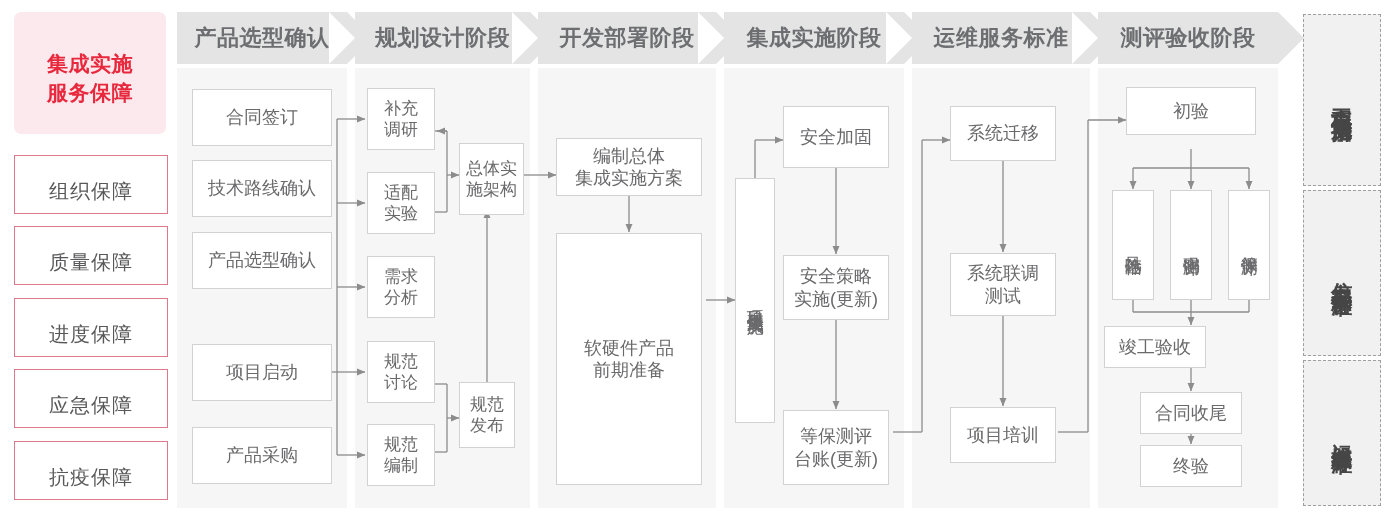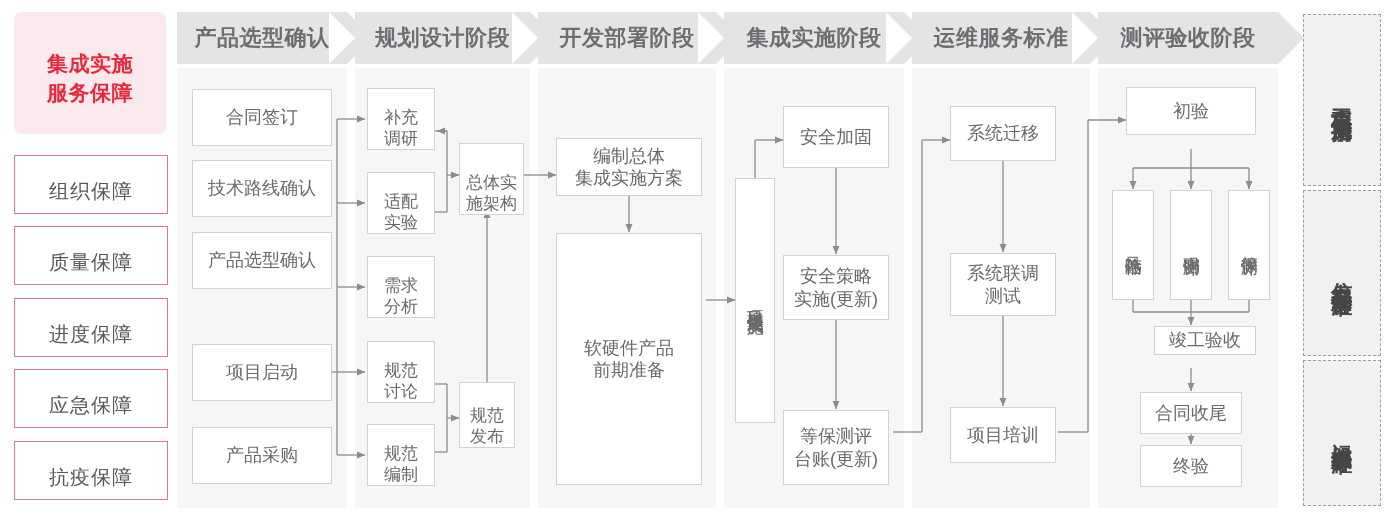--- a/index.html
+++ b/index.html
@@ -50,21 +50,21 @@
     color:#6d6e71;font-size:22px;font-weight:bold;letter-spacing:.5px;
   }
 
   
   .node{
     position:absolute;background:#ffffff;border:1px solid #d2d2d2;
     display:flex;align-items:center;justify-content:center;
     color:#6a6a6c;font-size:18px;line-height:1.25;text-align:center;
     box-sizing:border-box;
   }
-  .node.sm{font-size:17px;align-items:flex-end;}
+  .node.sm{font-size:17px;}
   .node.vert{
     writing-mode:vertical-rl;text-orientation:upright;
     letter-spacing:1px;font-size:17px;
   }
 
   
   #wires{position:absolute;left:0;top:0;width:1391px;height:515px;pointer-events:none;}
 
   
   .std{
@@ -298,21 +298,21 @@
     </div>
   <div class="node vert" style="left:1112px;top:190px;width:42px;height:110px">
     <span>风险评估</span>
     </div>
   <div class="node vert" style="left:1170px;top:190px;width:42px;height:110px">
     <span>密码测评</span>
     </div>
   <div class="node vert" style="left:1228px;top:190px;width:42px;height:110px">
     <span>等保测评</span>
     </div>
-  <div class="node" style="left:1154px;top:326px;width:102px;height:29px">
+  <div class="node" style="left:1104px;top:326px;width:102px;height:42px">
     <span style="white-space:pre-line">竣工验收</span>
     </div>
   <div class="node" style="left:1140px;top:392px;width:102px;height:42px">
     <span style="white-space:pre-line">合同收尾</span>
     </div>
   <div class="node" style="left:1140px;top:445px;width:102px;height:42px">
     <span style="white-space:pre-line">终验</span>
     </div>
 
   <div class="std" style="top:14px;height:172px">

